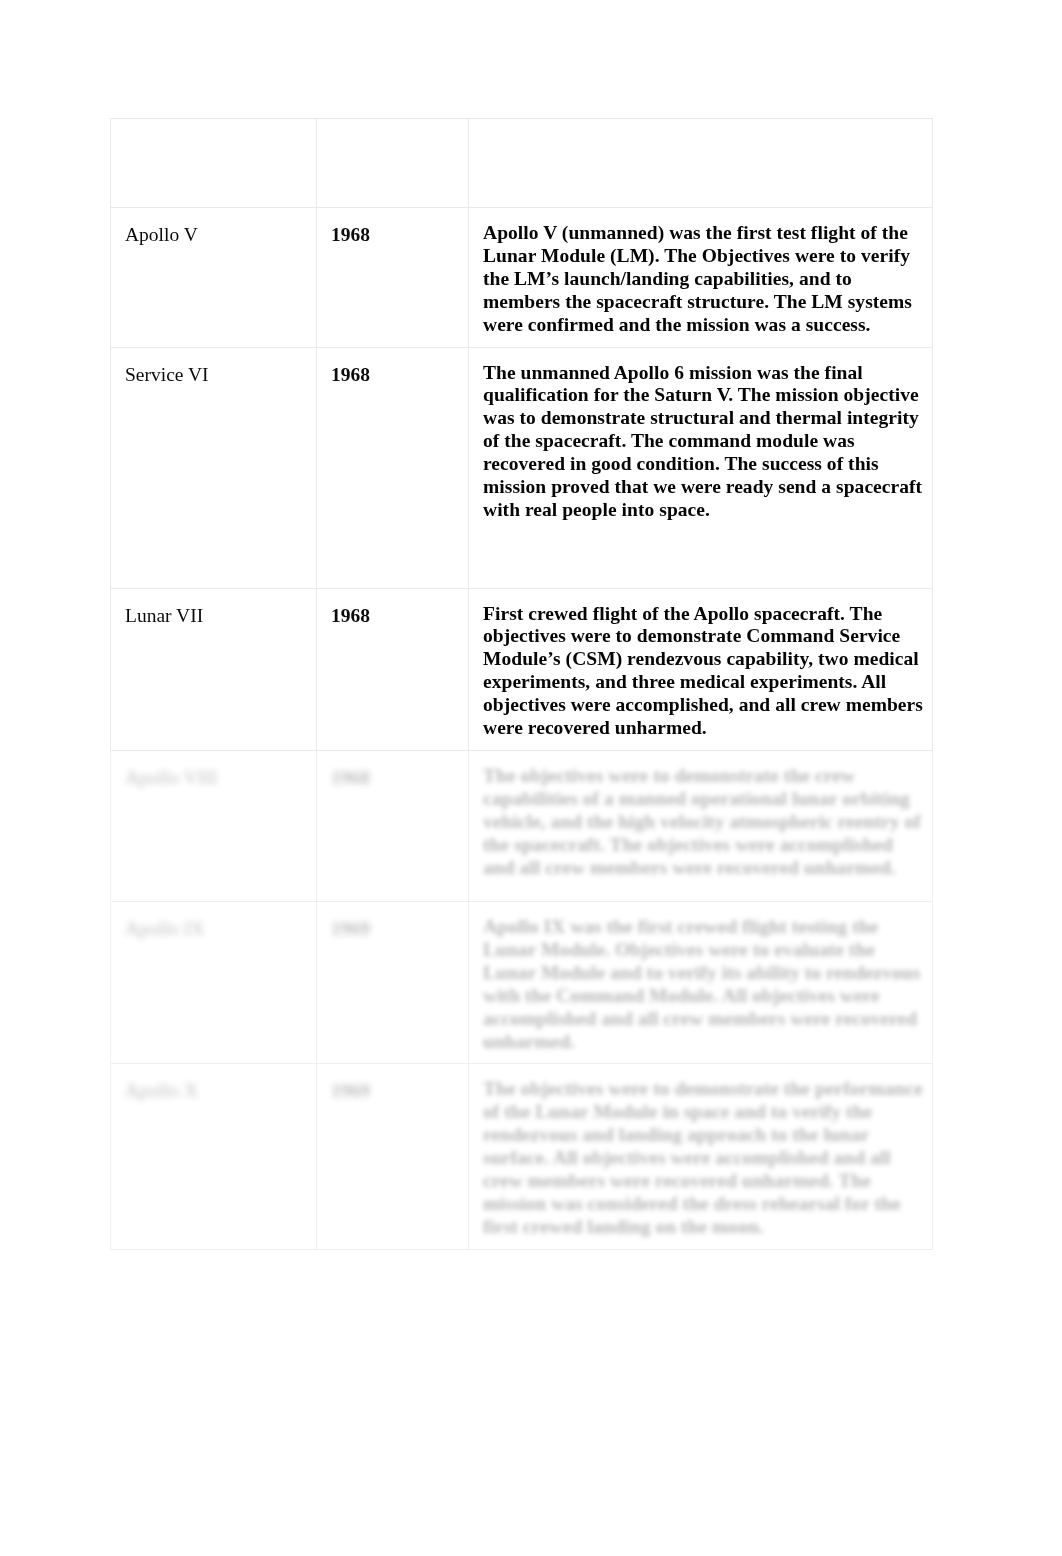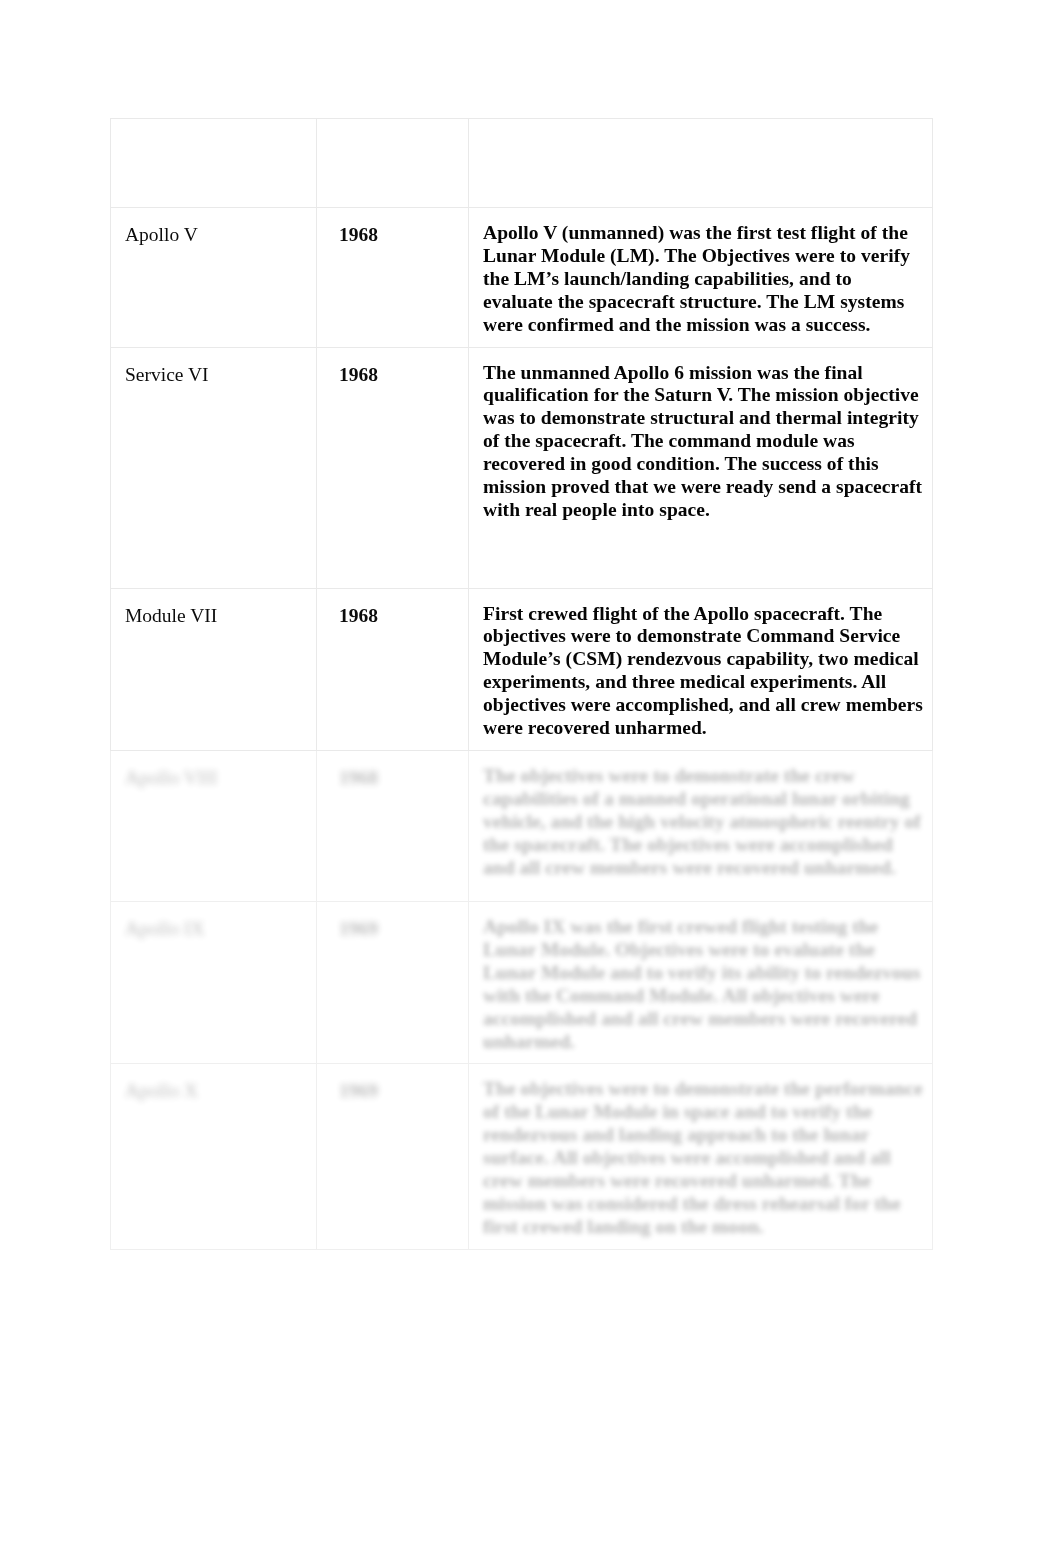--- a/index.html
+++ b/index.html
@@ -56,21 +56,20 @@
     font-weight: 400;
     padding-top: 6px;
   }
 
   .year-value {
     font-size: 19.5px;
     line-height: 1.30;
     color: #0c0c0c;
     font-weight: 700;
     padding-top: 6px;
-    margin-left: 8px;
   }
 
   .desc-text {
     font-size: 19.5px;
     line-height: 1.175;
     color: #050505;
     font-weight: 700;
     padding-top: 6px;
     letter-spacing: 0.05px;
   }
@@ -127,39 +126,39 @@
       </tr>
 
       <tr class="row-h1">
         <td>
           <div class="mission-name">Apollo V</div>
         </td>
         <td>
           <div class="year-value">1968</div>
         </td>
         <td>
-          <div class="desc-text">Apollo V (unmanned) was the first test flight of the Lunar Module (LM).  The Objectives were to verify the LM’s launch/landing capabilities, and to evaluate the spacecraft structure.  The LM systems were confirmed and the mission was a success.</div>
+          <div class="desc-text">Apollo V (unmanned) was the first test flight of the Lunar Module (LM).  The Objectives were to verify the LM’s launch/landing capabilities, and to members the spacecraft structure.  The LM systems were confirmed and the mission was a success.</div>
         </td>
       </tr>
 
       <tr class="row-h2">
         <td>
           <div class="mission-name">Service VI</div>
         </td>
         <td>
           <div class="year-value">1968</div>
         </td>
         <td>
           <div class="desc-text">The unmanned Apollo 6 mission was the final qualification for the Saturn V.  The mission objective was to demonstrate structural and thermal integrity of the spacecraft.  The command module was recovered in good condition.  The success of this mission proved that we were ready send a spacecraft with real people into space.</div>
         </td>
       </tr>
 
       <tr class="row-h3">
         <td>
-          <div class="mission-name">Module VII</div>
+          <div class="mission-name">Lunar VII</div>
         </td>
         <td>
           <div class="year-value">1968</div>
         </td>
         <td>
           <div class="desc-text">First crewed flight of the Apollo spacecraft.  The objectives were to demonstrate Command Service Module’s (CSM) rendezvous capability, two medical experiments, and three medical experiments.  All objectives were accomplished, and all crew members were recovered unharmed.</div>
         </td>
       </tr>
 
       <tr class="row-b1 row-blurred">

